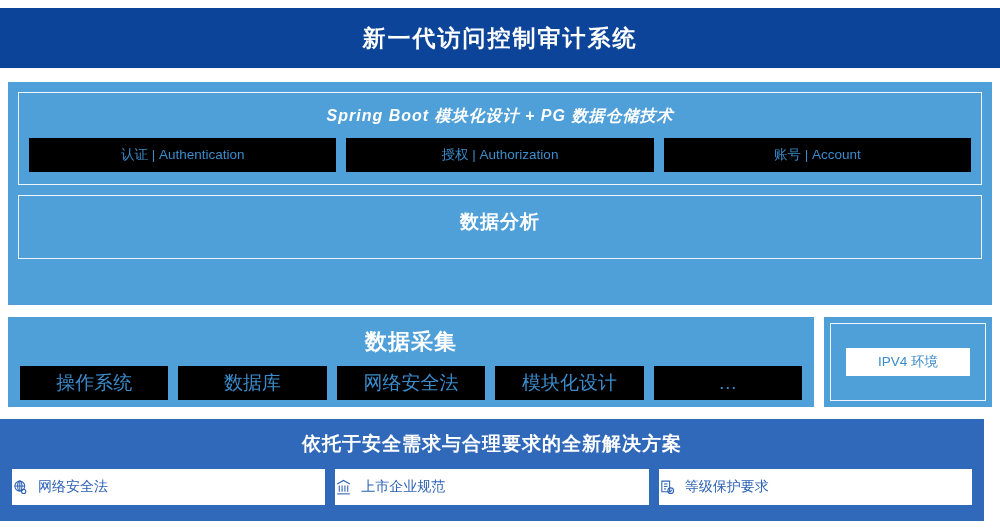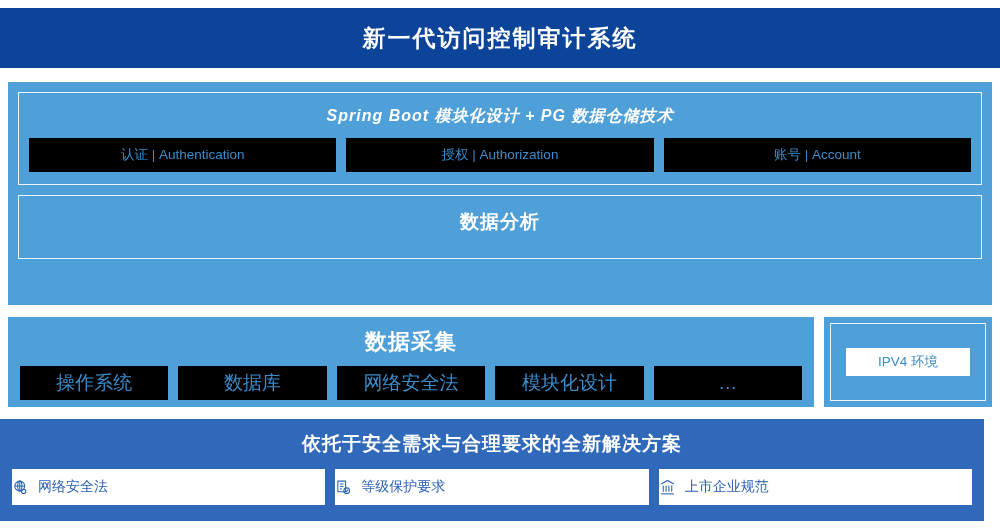--- a/index.html
+++ b/index.html
@@ -229,47 +229,47 @@
         <span>
           <svg viewBox="0 0 24 24" fill="none" stroke="#2c62b4" stroke-width="1.5">
             <circle cx="11" cy="10" r="7"></circle>
             <ellipse cx="11" cy="10" rx="3" ry="7"></ellipse>
             <line x1="4" y1="10" x2="18" y2="10"></line>
             <line x1="11" y1="3" x2="11" y2="17"></line>
             <circle cx="16.5" cy="17.5" r="3"></circle>
           </svg>
         </span>
         <span>网络安全法</span>
+      </div>
+
+      <div class="chip-icon">
+        <span>
+          <svg viewBox="0 0 24 24" fill="none" stroke="#2c62b4" stroke-width="1.5">
+            <path d="M3 7 L12 2 L21 7"></path>
+            <line x1="3" y1="21" x2="21" y2="21"></line>
+            <line x1="6" y1="9" x2="6" y2="18"></line>
+            <line x1="10" y1="9" x2="10" y2="18"></line>
+            <line x1="14" y1="9" x2="14" y2="18"></line>
+            <line x1="18" y1="9" x2="18" y2="18"></line>
+          </svg>
+        </span>
+        <span>上市企业规范</span>
       </div>
 
       <div class="chip-icon">
         <span>
           <svg viewBox="0 0 24 24" fill="none" stroke="#2c62b4" stroke-width="1.5">
             <path d="M4 3 H15 V18 H4 Z"></path>
             <line x1="7" y1="7" x2="12" y2="7"></line>
             <line x1="7" y1="10.5" x2="12" y2="10.5"></line>
             <line x1="7" y1="14" x2="10" y2="14"></line>
             <circle cx="16.5" cy="16.5" r="4"></circle>
             <path d="M14.8 16.6 l1.2 1.2 l2.2 -2.4"></path>
           </svg>
         </span>
         <span>等级保护要求</span>
       </div>
 
-      <div class="chip-icon">
-        <span>
-          <svg viewBox="0 0 24 24" fill="none" stroke="#2c62b4" stroke-width="1.5">
-            <path d="M3 7 L12 2 L21 7"></path>
-            <line x1="3" y1="21" x2="21" y2="21"></line>
-            <line x1="6" y1="9" x2="6" y2="18"></line>
-            <line x1="10" y1="9" x2="10" y2="18"></line>
-            <line x1="14" y1="9" x2="14" y2="18"></line>
-            <line x1="18" y1="9" x2="18" y2="18"></line>
-          </svg>
-        </span>
-        <span>上市企业规范</span>
-      </div>
-
 
     </div>
   </div>
 
 </div>
 
 </body></html>

